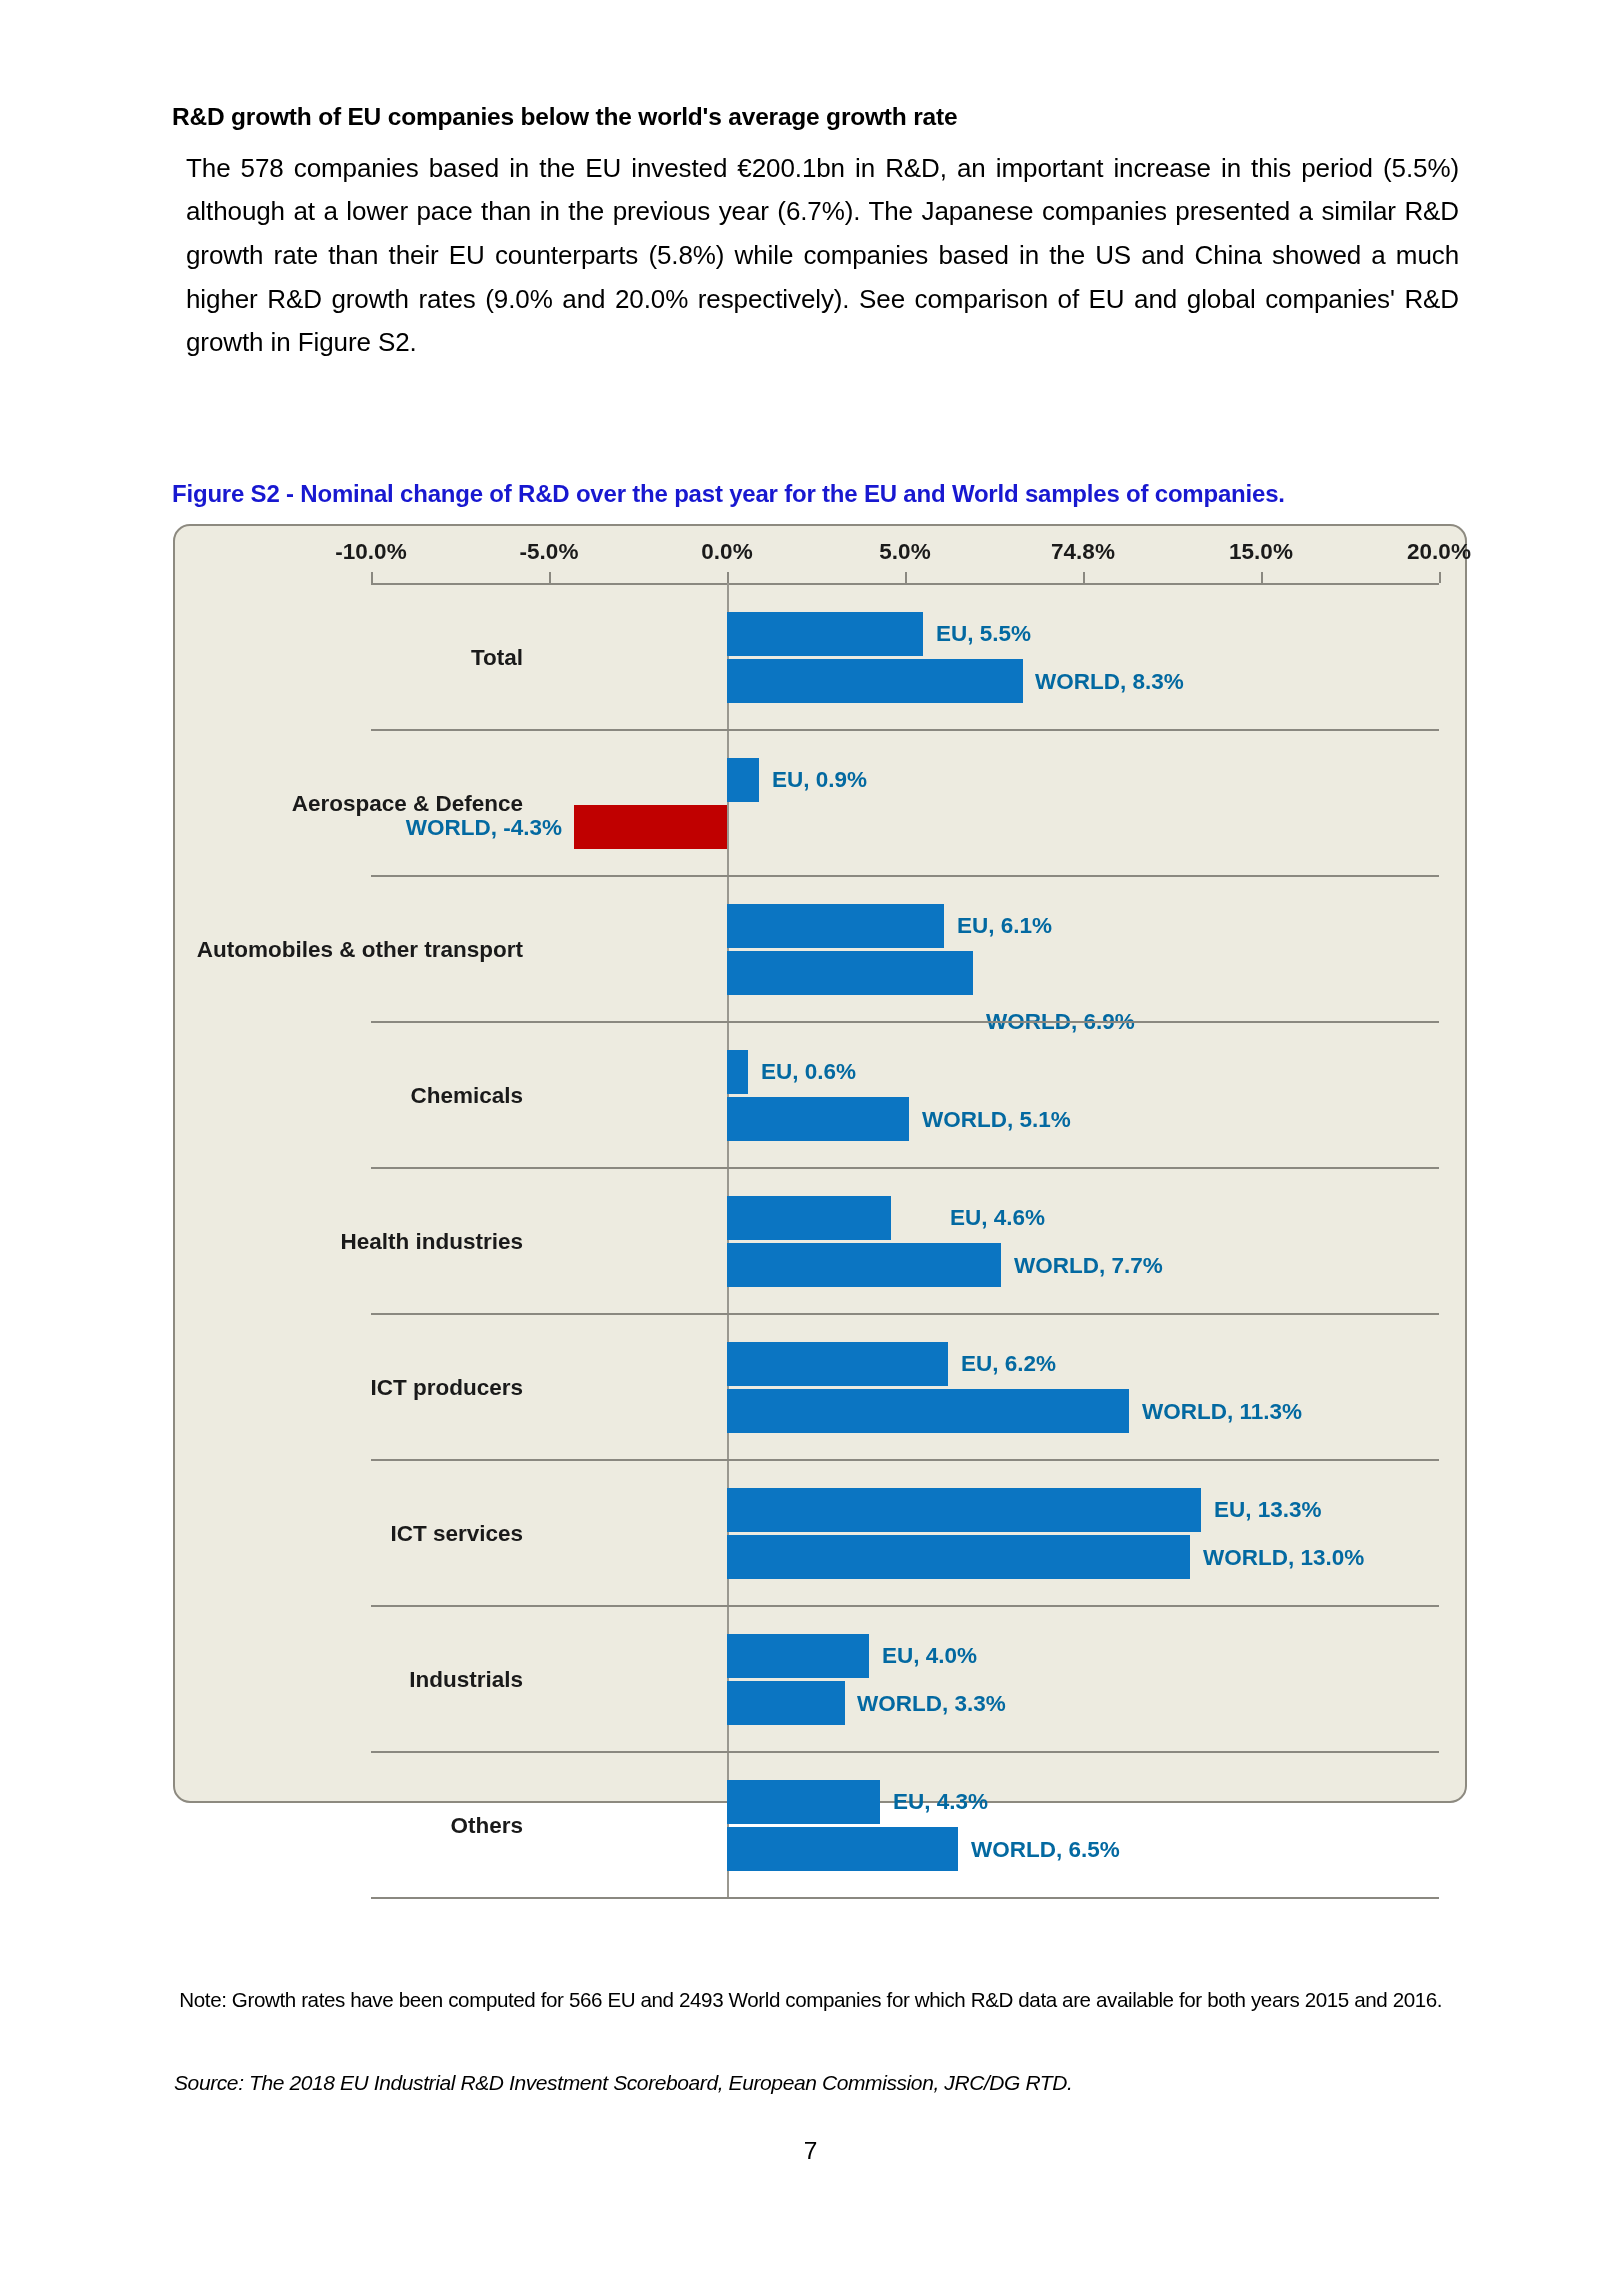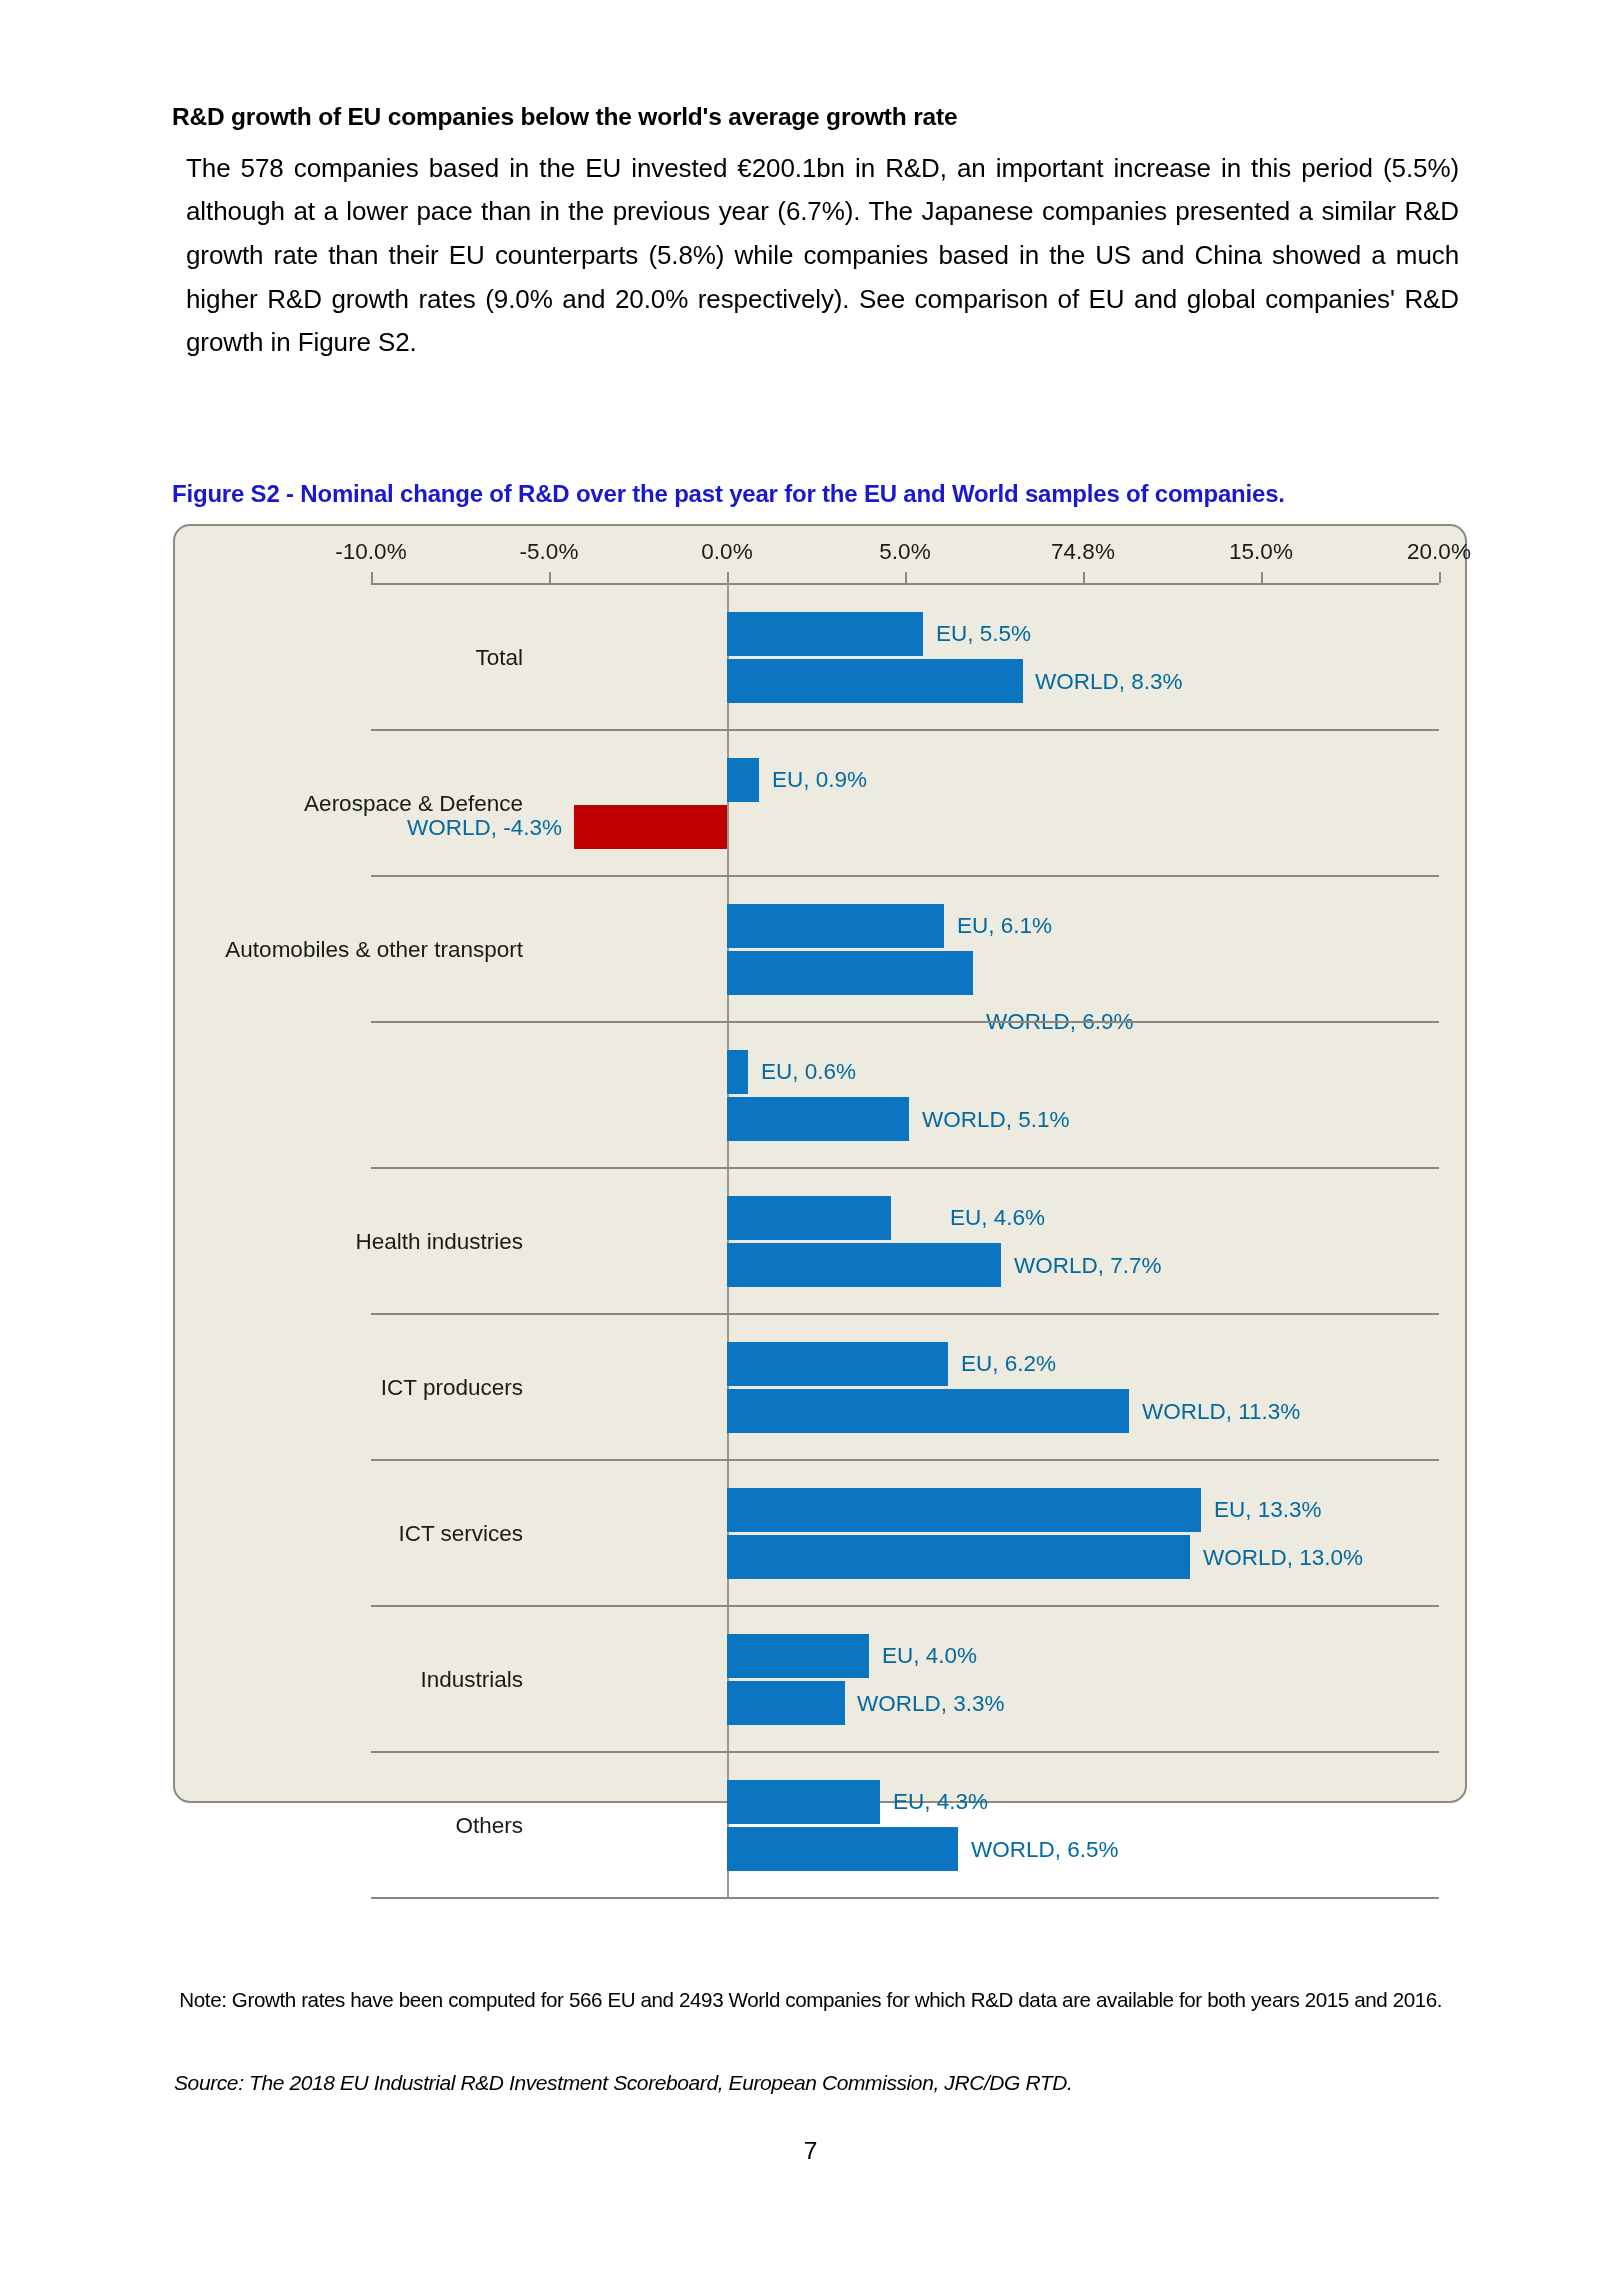--- a/index.html
+++ b/index.html
@@ -62,20 +62,21 @@
   .chart-panel {
     position: absolute;
     left: 173px;
     top: 524px;
     width: 1294px;
     height: 1279px;
     background: #EDEBE0;
     border: 2px solid #8d8a80;
     border-radius: 17px;
     box-sizing: border-box;
+    font-weight: bold;
   }
   .chart-inner {
     position: absolute;
     left: 0; top: 0;
     width: 100%; height: 100%;
   }
 
   
   .axis-labels {
     position: absolute;
@@ -257,20 +258,23 @@
             <div class="cat-label-wrap">
               <div class="cat-label">Automobiles &amp; other transport</div>
             </div>
             <div class="bar eu" style="left: 552px; width: 217px; top: 26.5px;"></div>
             <div class="bar-label right" style="left: 782px; top: 49px;">EU, 6.1%</div>
             <div class="bar world" style="left: 552px; width: 246px; top: 74px;"></div>
             <div class="bar-label right" style="left: 811px; top: 97px; margin-top: 48px;">WORLD, 6.9%</div>
             <div class="row-divider" style="left: 196px; width: 1068px;"></div>
           </div>
           <div class="cat-row">
+            <div class="cat-label-wrap">
+              <div class="cat-label">Chemicals</div>
+            </div>
             <div class="bar eu" style="left: 552px; width: 21.4px; top: 26.5px;"></div>
             <div class="bar-label right" style="left: 586px; top: 49px;">EU, 0.6%</div>
             <div class="bar world" style="left: 552px; width: 182px; top: 74px;"></div>
             <div class="bar-label right" style="left: 747px; top: 97px;">WORLD, 5.1%</div>
             <div class="row-divider" style="left: 196px; width: 1068px;"></div>
           </div>
           <div class="cat-row">
             <div class="cat-label-wrap">
               <div class="cat-label">Health industries</div>
             </div>

